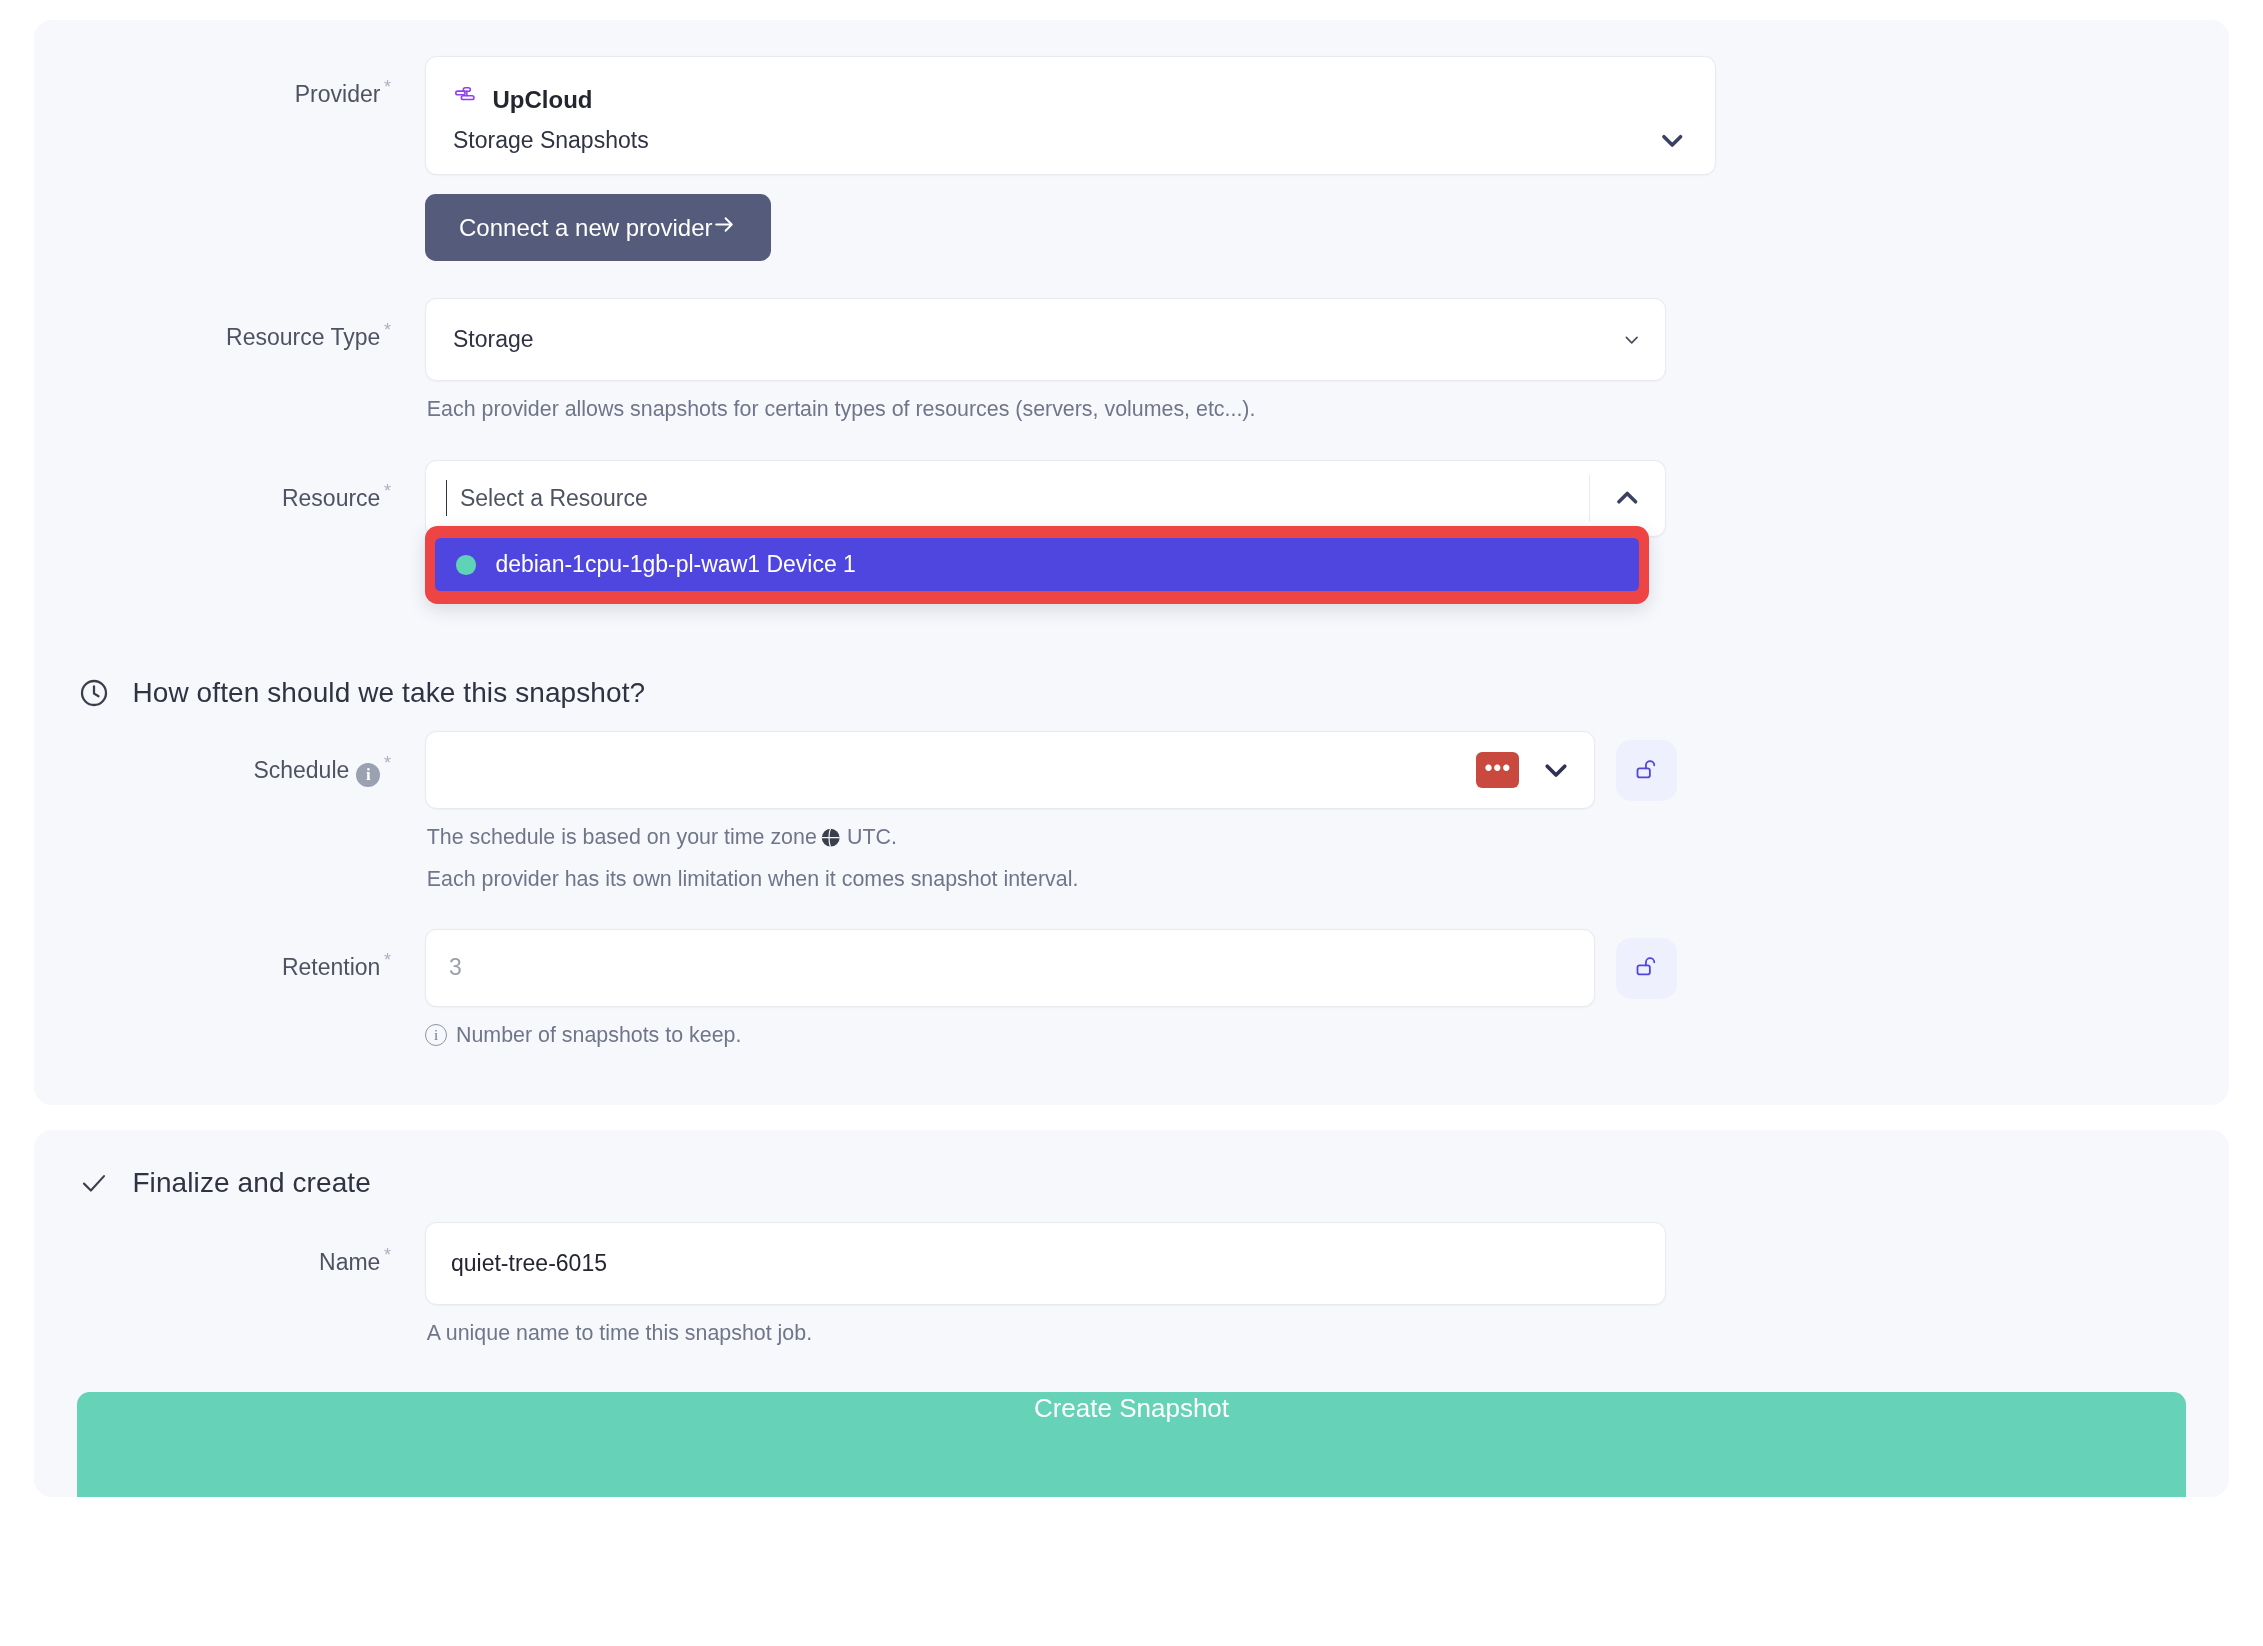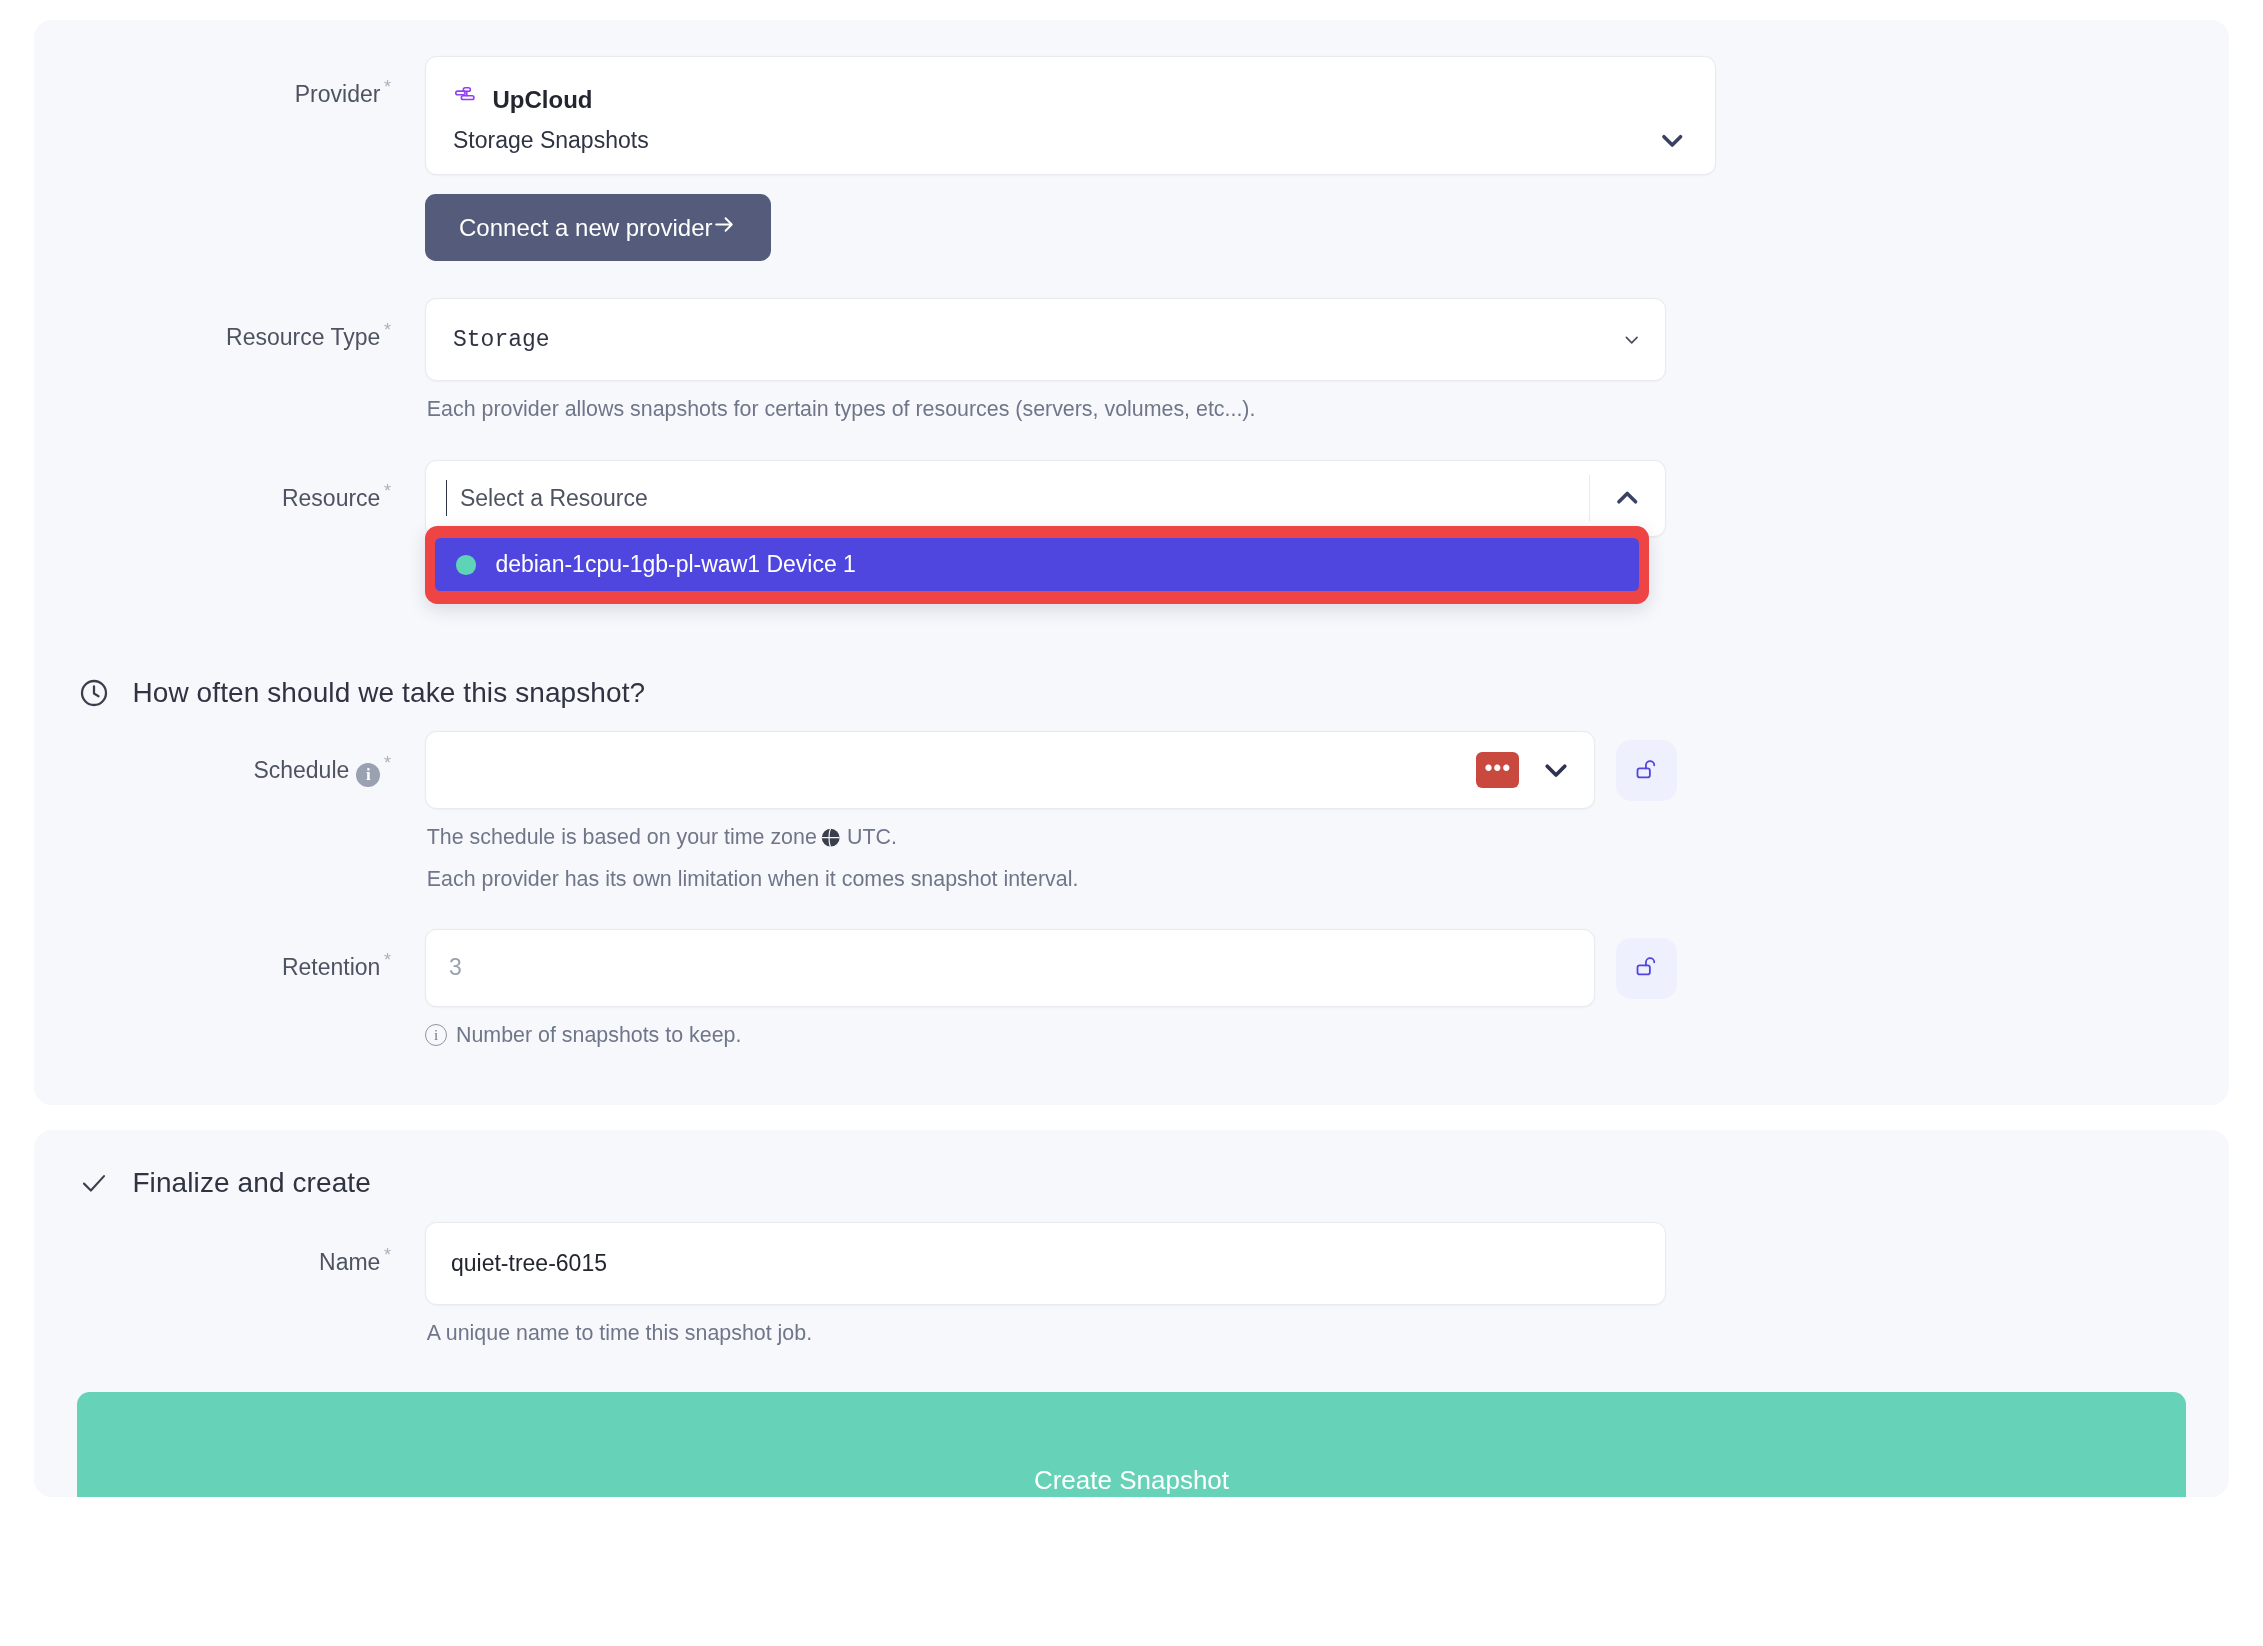--- a/index.html
+++ b/index.html
@@ -131,21 +131,21 @@
   .select-box {
     width: 1241px;
     height: 83px;
     padding: 0 23px 0 27px;
     display: flex;
     align-items: center;
     font-size: 23px;
     color: #2f3342;
     position: relative;
   }
-  .select-box .val { flex: 1 1 auto; font-family: Liberation Mono, monospace; }
+  .select-box .val { flex: 1 1 auto; }
   .select-box .nat-chev { color: #4a4f5c; display:flex; }
 
   .helper {
     font-size: 21.4px;
     color: #6f7689;
     margin-top: 16px;
     padding-left: 1.8px;
   }
   .helper.tight { margin-top: 12.5px; }
 
@@ -260,21 +260,21 @@
     margin-top: 46px;
     width: 100%;
     height: 105px;
     background: #66d2b8;
     color: #ffffff;
     border: none;
     border-radius: 12.5px 12.5px 0 0;
     font-size: 26px;
     font-family: "Liberation Sans", sans-serif;
     cursor: pointer;
-    display: flex; align-items: flex-end; justify-content: center;
+    display: flex; align-items: flex-start; justify-content: center;
   }
 
   .gap-36 { height: 32px; }
 </style>
 </head>
 <body>
 
 <div class="card card-main">
 
 

